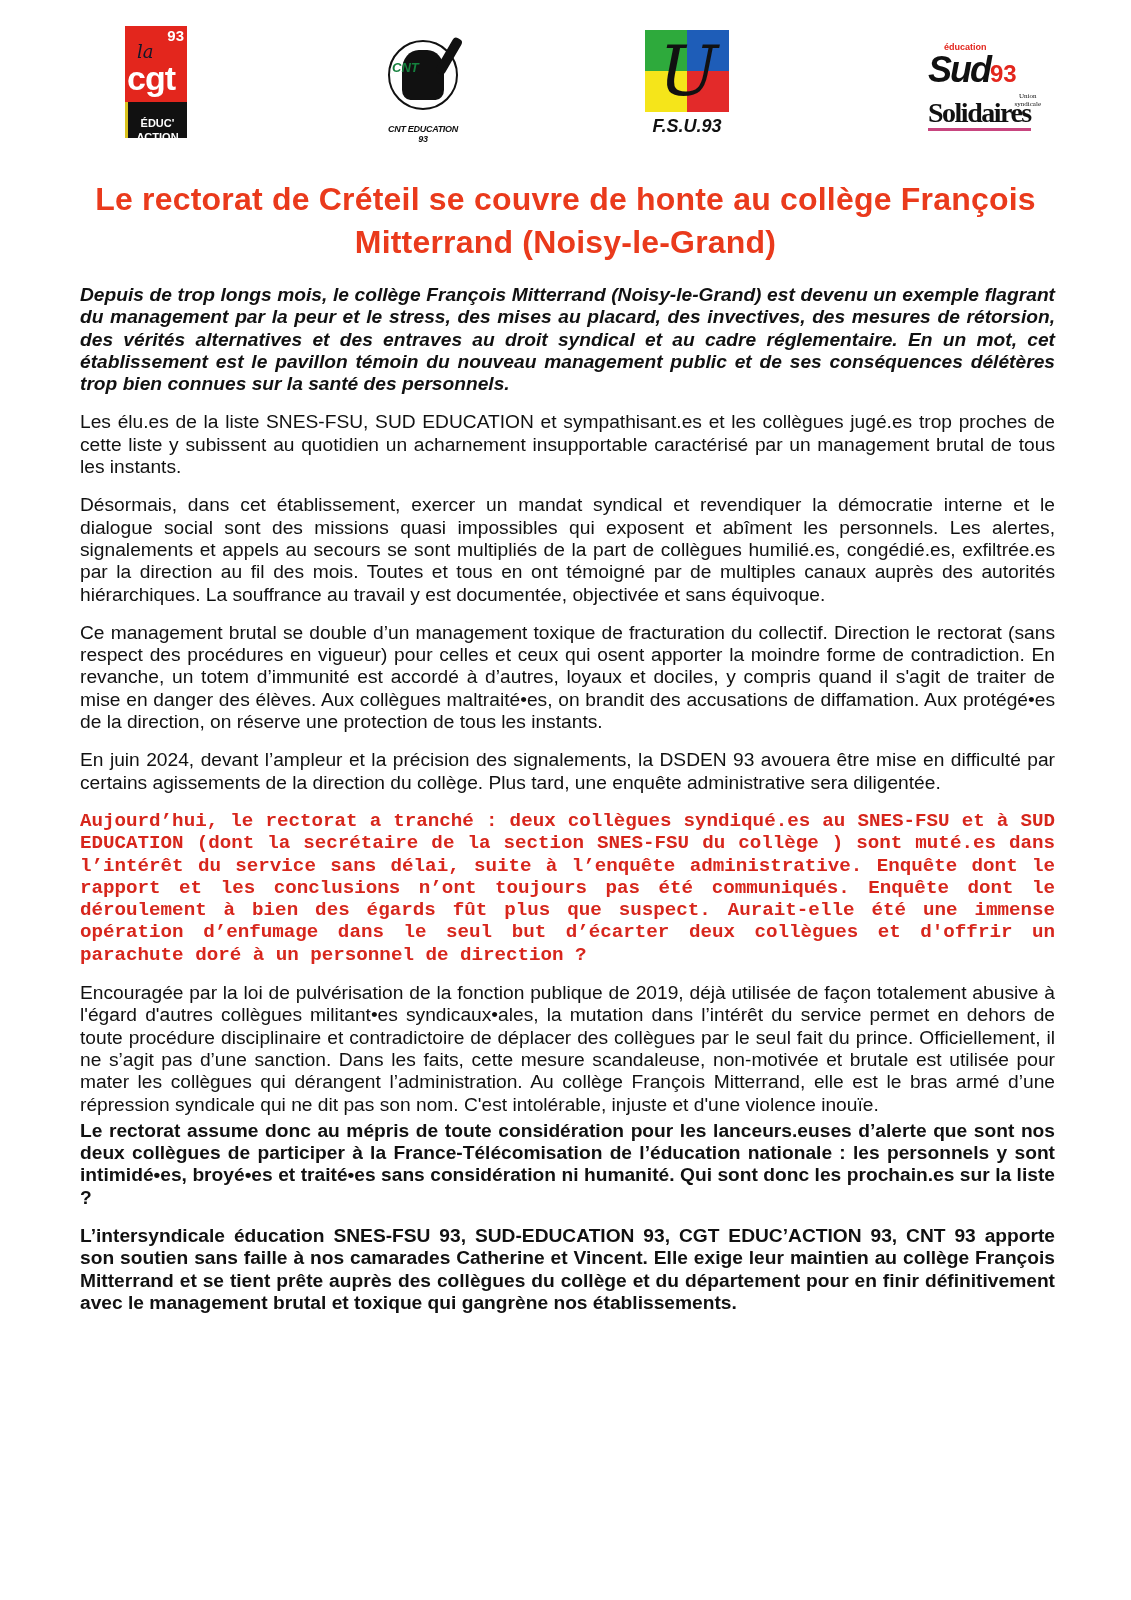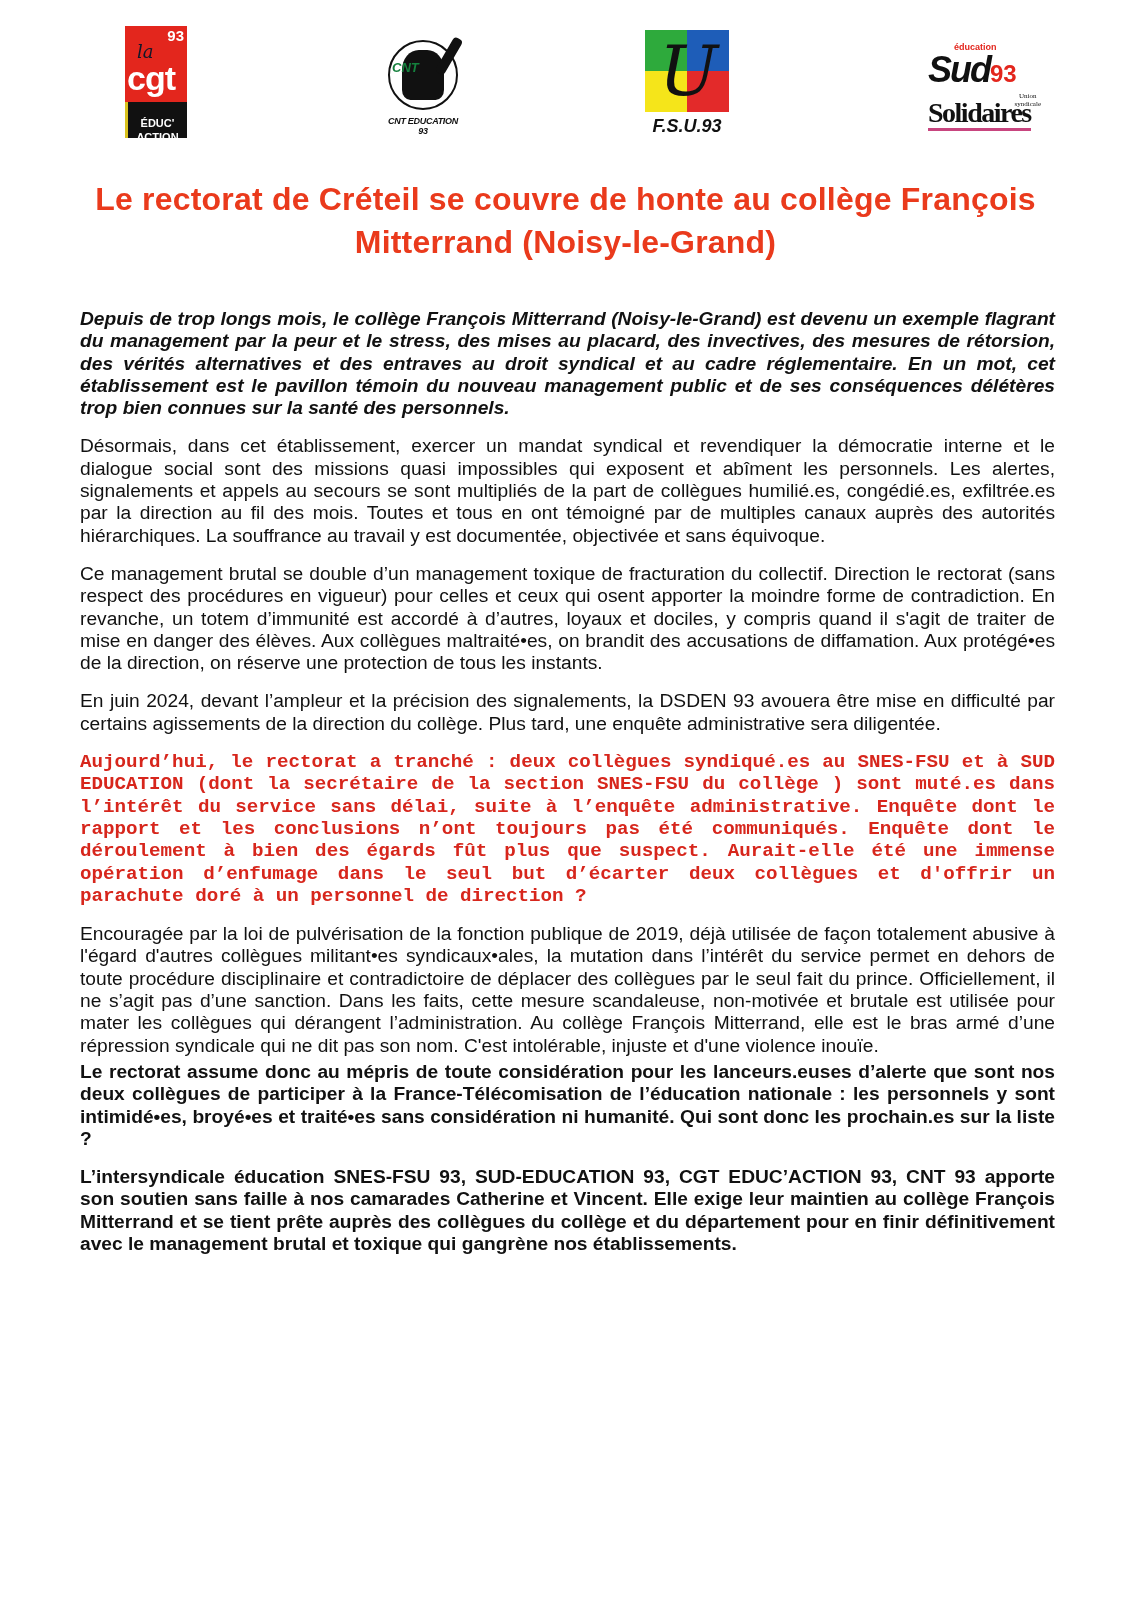--- a/index.html
+++ b/index.html
@@ -12,41 +12,41 @@
   .cgt-93 { position: absolute; right: 3px; top: 1px; color: #fff; font-weight: bold; font-size: 15px; }
   .cgt-la { position: absolute; left: 12px; top: 15px; color: #0f172a; font-family: "DejaVu Serif", serif; font-style: italic; font-size: 18px; }
   .cgt-word { position: absolute; left: 2px; top: 32px; color: #fff; font-weight: bold; font-size: 34px; letter-spacing: -1px; line-height: 40px; }
   .cgt-black { background: #111; height: 36px; color: #fff; font-size: 11px; font-weight: bold; text-align: center; line-height: 14px; padding-top: 14px; box-sizing: border-box; border-left: 3px solid #d9c21e; }
   
   .cnt { left: 383px; top: 20px; width: 80px; text-align: center; }
   .cnt-circle { width: 66px; height: 66px; border: 2px solid #111; border-radius: 50%; margin: 0 auto; position: relative; }
   .cnt-cat { position: absolute; left: 12px; top: 8px; width: 42px; height: 50px; background: #111; border-radius: 40% 40% 20% 20%; }
   .cnt-text { position: absolute; left: 2px; top: 18px; color: #15803d; font-weight: bold; font-size: 13px; font-style: italic; }
   .cnt-tail { position: absolute; right: -10px; top: -14px; width: 10px; height: 40px; background: #111; transform: rotate(30deg); border-radius: 4px; }
-  .cnt-caption { font-size: 9px; font-weight: bold; font-style: italic; margin-top: 6px; letter-spacing: -0.3px; }
+  .cnt-caption { font-size: 9px; font-weight: bold; font-style: italic; margin-top: 14px; letter-spacing: -0.3px; }
   
   .fsu { left: 642px; top: 10px; width: 90px; text-align: center; }
   .fsu-grid { width: 84px; height: 82px; position: relative; margin: 0 auto; }
   .fsu-q { position: absolute; width: 42px; height: 41px; }
   .fsu-g { left: 0; top: 0; background: #2eaa3c; }
   .fsu-b { left: 42px; top: 0; background: #1e5db8; }
   .fsu-y { left: 0; top: 41px; background: #f5e51a; }
   .fsu-r { left: 42px; top: 41px; background: #e32a2a; }
   .fsu-u { position: absolute; left: 14px; top: 2px; font-family: "DejaVu Serif", serif; font-style: italic; font-size: 70px; color: #111; line-height: 78px; }
   .fsu-caption { font-size: 18px; font-style: italic; font-weight: bold; margin-top: 4px; }
   
   .sud { left: 928px; top: 22px; width: 125px; }
-  .sud-edu { font-size: 9px; color: #e3261d; font-weight: bold; margin-left: 26px; }
+  .sud-edu { font-size: 9px; color: #e3261d; font-weight: bold; margin-left: 16px; }
   .sud-word { font-size: 36px; font-weight: bold; font-style: italic; line-height: 36px; letter-spacing: -2px; }
   .sud-93 { color: #e3261d; font-size: 24px; font-style: normal; letter-spacing: 0; }
   .sud-union { position: absolute; right: 12px; top: 50px; font-size: 7px; text-align: center; line-height: 8px; font-family: "Liberation Serif", serif; }
   .sud-sol { font-family: "Liberation Serif", serif; font-weight: bold; font-size: 28px; letter-spacing: -1.5px; line-height: 30px; border-bottom: 3px solid #c8457f; display: inline-block; margin-top: 6px; }
 
   .title { position: absolute; top: 178px; left: 60px; width: 1011px; text-align: center; color: #ea3a1c; font-weight: bold; font-size: 32px; line-height: 43px; letter-spacing: 0.2px; }
-  .content { position: absolute; top: 284px; left: 80px; width: 975px; font-size: 19.2px; line-height: 22.3px; text-align: justify; margin-top: 24px; }
+  .content { position: absolute; top: 284px; left: 80px; width: 975px; font-size: 19.2px; line-height: 22.3px; text-align: justify; }
   .content p { margin: 0 0 16px 0; }
   .intro { font-weight: bold; font-style: italic; }
   .red { color: #d7261c; font-weight: bold; font-family: Liberation Mono, monospace; }
   .bold { font-weight: bold; }
   .tight { margin-bottom: 4px !important; }
 </style>
 </head>
 <body>
 
 <div class="logos">
@@ -93,20 +93,21 @@
       <div>syndicale</div>
     </div>
     <div class="sud-sol">Solidaires</div>
   </div>
 </div>
 
 <h1 class="title" style="margin:0;">Le rectorat de Créteil se couvre de honte au collège François Mitterrand (Noisy-le-Grand)</h1>
 
 <div class="content">
   <p class="intro">Depuis de trop longs mois, le collège François Mitterrand (Noisy-le-Grand) est devenu un exemple flagrant du management par la peur et le stress, des mises au placard, des invectives, des mesures de rétorsion, des vérités alternatives et des entraves au droit syndical et au cadre réglementaire. En un mot, cet établissement est le pavillon témoin du nouveau management public et de ses conséquences délétères trop bien connues sur la santé des personnels.</p>
+  <p>Les élu.es de la liste SNES-FSU, SUD EDUCATION et sympathisant.es et les collègues jugé.es trop proches de cette liste y subissent au quotidien un acharnement insupportable caractérisé par un management brutal de tous les instants.</p>
   <p>Désormais, dans cet établissement, exercer un mandat syndical et revendiquer la démocratie interne et le dialogue social sont des missions quasi impossibles qui exposent et abîment les personnels. Les alertes, signalements et appels au secours se sont multipliés de la part de collègues humilié.es, congédié.es, exfiltrée.es par la direction au fil des mois. Toutes et tous en ont témoigné par de multiples canaux auprès des autorités hiérarchiques. La souffrance au travail y est documentée, objectivée et sans équivoque.</p>
   <p>Ce management brutal se double d’un management toxique de fracturation du collectif. Direction le rectorat (sans respect des procédures en vigueur) pour celles et ceux qui osent apporter la moindre forme de contradiction. En revanche, un totem d’immunité est accordé à d’autres, loyaux et dociles, y compris quand il s'agit de traiter de mise en danger des élèves. Aux collègues maltraité•es, on brandit des accusations de diffamation. Aux protégé•es de la direction, on réserve une protection de tous les instants.</p>
   <p>En juin 2024, devant l’ampleur et la précision des signalements, la DSDEN 93 avouera être mise en difficulté par certains agissements de la direction du collège. Plus tard, une enquête administrative sera diligentée.</p>
   <p class="red">Aujourd’hui, le rectorat a tranché : deux collègues syndiqué.es au SNES-FSU et à SUD EDUCATION (dont la secrétaire de la section SNES-FSU du collège ) sont muté.es dans l’intérêt du service sans délai, suite à l’enquête administrative. Enquête dont le rapport et les conclusions n’ont toujours pas été communiqués. Enquête dont le déroulement à bien des égards fût plus que suspect. Aurait-elle été une immense opération d’enfumage dans le seul but d’écarter deux collègues et d'offrir un parachute doré à un personnel de direction ?</p>
   <p class="tight">Encouragée par la loi de pulvérisation de la fonction publique de 2019, déjà utilisée de façon totalement abusive à l'égard d'autres collègues militant•es syndicaux•ales, la mutation dans l’intérêt du service permet en dehors de toute procédure disciplinaire et contradictoire de déplacer des collègues par le seul fait du prince. Officiellement, il ne s’agit pas d’une sanction. Dans les faits, cette mesure scandaleuse, non-motivée et brutale est utilisée pour mater les collègues qui dérangent l’administration. Au collège François Mitterrand, elle est le bras armé d’une répression syndicale qui ne dit pas son nom. C'est intolérable, injuste et d'une violence inouïe.</p>
   <p class="bold">Le rectorat assume donc au mépris de toute considération pour les lanceurs.euses d’alerte que sont nos deux collègues de participer à la France-Télécomisation de l’éducation nationale : les personnels y sont intimidé•es, broyé•es et traité•es sans considération ni humanité. Qui sont donc les prochain.es sur la liste ?</p>
   <p class="bold">L’intersyndicale éducation SNES-FSU 93, SUD-EDUCATION 93, CGT EDUC’ACTION 93, CNT 93 apporte son soutien sans faille à nos camarades Catherine et Vincent. Elle exige leur maintien au collège François Mitterrand et se tient prête auprès des collègues du collège et du département pour en finir définitivement avec le management brutal et toxique qui gangrène nos établissements.</p>
 </div>
 
 </body></html>

